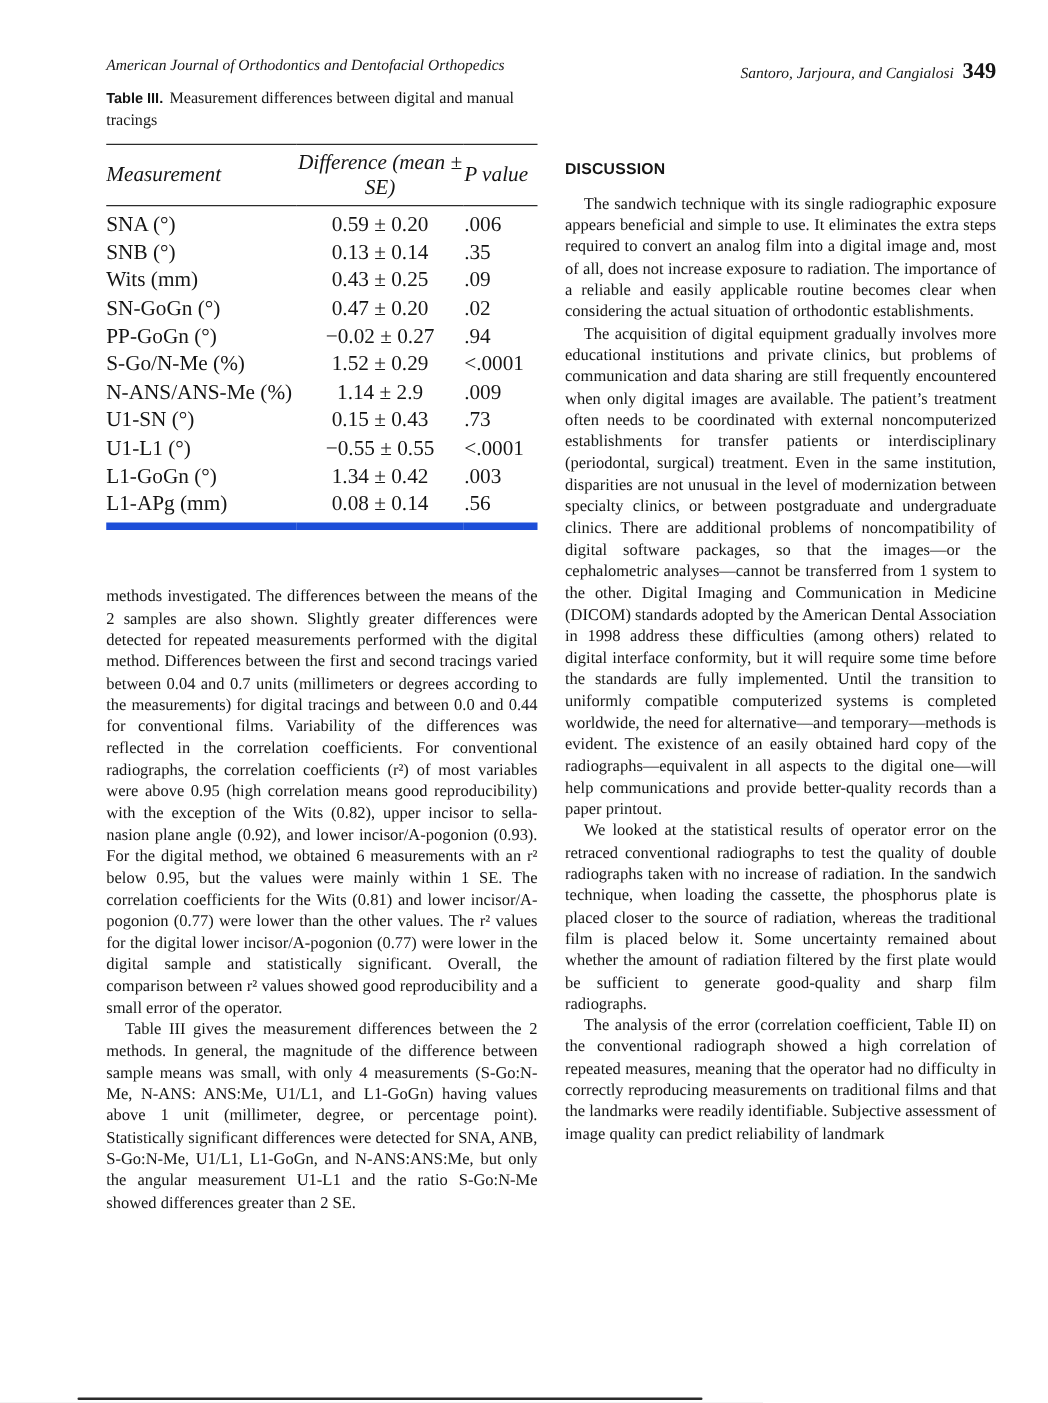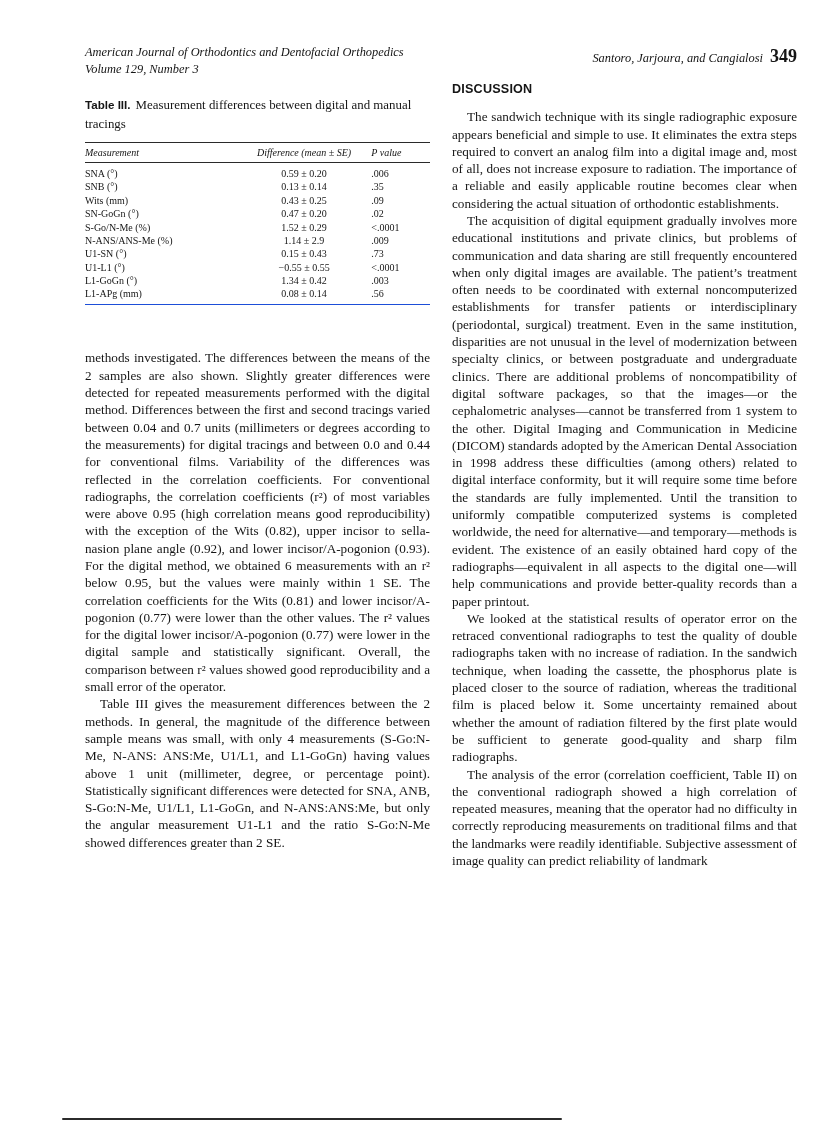--- a/index.html
+++ b/index.html
@@ -49,34 +49,34 @@
   }
   .table-label {
     font-family: "Liberation Sans", sans-serif;
     font-weight: bold;
     font-size: 11.6px;
     margin-right: 5px;
   }
   table.data {
     width: 100%;
     border-collapse: collapse;
-    font-size: 10px;
+    font-size: 17px;
     margin-top: 6px;
   }
   table.data th {
     font-style: italic;
     font-weight: normal;
     text-align: left;
     border-top: 1px solid #2a2a2a;
     border-bottom: 1px solid #2a2a2a;
     padding: 4px 0 4px 0;
   }
   table.data td { padding: 1.2px 0; }
   table.data tbody tr:first-child td { padding-top: 5px; }
-  table.data tbody tr:last-child td { padding-bottom: 5px; border-bottom: 1px solid #1d4ed8; }
+  table.data tbody tr:last-child td { padding-bottom: 5px; border-bottom: 6px solid #1d4ed8; }
   .c-meas { width: 44%; }
   .c-diff { width: 39%; text-align: center !important; }
   .c-pval { width: 17%; }
   th.c-diff { text-align: center; }
 
   .body-block { margin-top: 44px; }
   .body-text {
     margin: 0;
     font-size: 13.2px;
     line-height: 17.3px;
@@ -105,21 +105,20 @@
 </style>
 </head>
 <body>
 
 <div class="page">
   <div class="content">
 
     <div class="page-header">
       <div class="header-left">
         <div>American Journal of Orthodontics and Dentofacial Orthopedics</div>
-        <div>Volume 129, Number 3</div>
       </div>
       <div class="header-right">
         <span>Santoro, Jarjoura, and Cangialosi</span><span class="page-num">349</span>
       </div>
     </div>
 
     <div class="columns">
 
       <div class="col">
         <p class="table-caption">
@@ -149,20 +148,25 @@
                 <td class="c-meas">Wits (mm)</td>
                 <td class="c-diff">0.43 ± 0.25</td>
                 <td class="c-pval">.09</td>
               </tr>
               <tr>
                 <td class="c-meas">SN-GoGn (°)</td>
                 <td class="c-diff">0.47 ± 0.20</td>
                 <td class="c-pval">.02</td>
               </tr>
               <tr>
+                <td class="c-meas">PP-GoGn (°)</td>
+                <td class="c-diff">−0.02 ± 0.27</td>
+                <td class="c-pval">.94</td>
+              </tr>
+              <tr>
                 <td class="c-meas">S-Go/N-Me (%)</td>
                 <td class="c-diff">1.52 ± 0.29</td>
                 <td class="c-pval">&lt;.0001</td>
               </tr>
               <tr>
                 <td class="c-meas">N-ANS/ANS-Me (%)</td>
                 <td class="c-diff">1.14 ± 2.9</td>
                 <td class="c-pval">.009</td>
               </tr>
               <tr>

